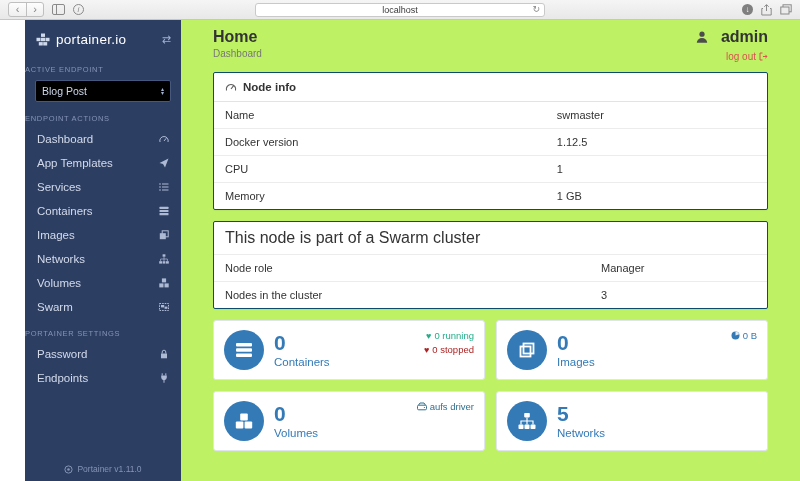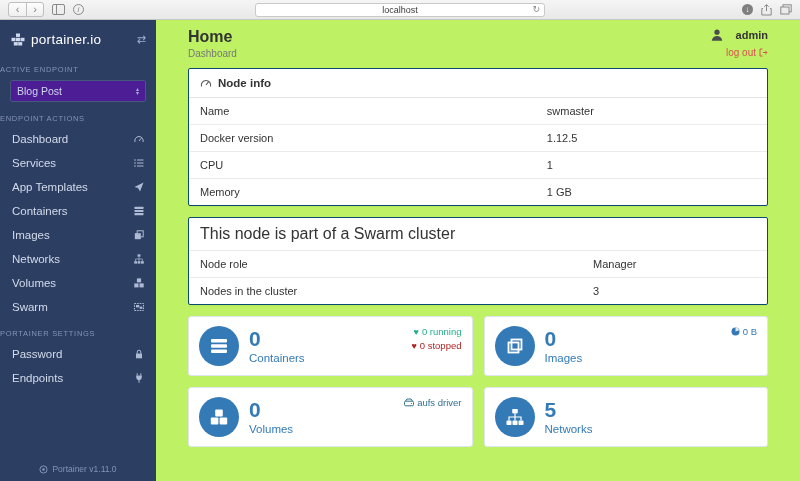--- a/index.html
+++ b/index.html
@@ -17,43 +17,43 @@
   .chrome-ic { display:flex; align-items:center; justify-content:center; color:#8a8a8a; }
   .info-circle { width:11px; height:11px; border:1px solid #8a8a8a; border-radius:50%; font-size:8px; color:#8a8a8a;
     display:flex; align-items:center; justify-content:center; font-style:italic; }
   .address-bar { width:290px; height:14px; background:#fff; border:1px solid #c9c9c9; border-radius:3px;
     display:flex; align-items:center; justify-content:center; position:relative; font-size:9px; color:#3a3a3a; }
   .address-bar .refresh { position:absolute; right:4px; top:0; font-size:9px; color:#8a8a8a; }
   .dl-circle { width:11px; height:11px; border-radius:50%; background:#7f7f7f; color:#fff; font-size:8px;
     display:flex; align-items:center; justify-content:center; }
 
   
-  .app { display:flex; height:461px; }
+  .app { display:flex; height:461px;margin-left:25px; }
 
   
   .sidebar { width:156px; background:#2d3e63; display:flex; flex-direction:column; position:relative; flex:0 0 156px; }
   .logo-row { display:flex; align-items:center; gap:5px; padding:12px 10px 8px; }
   .logo-text { color:#fff; font-size:13.5px; letter-spacing:.3px; }
   .toggle-icon { margin-left:auto; color:#9fb0d0; font-size:11px; }
   .section-label { font-size:7.5px; color:#8494b6; letter-spacing:.7px; padding:10px 0 4px; }
-  .endpoint-select { margin:2px 10px 2px; border:1px solid #46587e; background:#4c1d95; border-radius:2px; height:22px;
+  .endpoint-select { margin:2px 10px 2px; border:1px solid #46587e; background:#000000; border-radius:2px; height:22px;
     display:flex; align-items:center; padding:0 6px; font-size:10.5px; color:#cdd6e8; }
   .caret-stack { margin-left:auto; display:flex; flex-direction:column; font-size:6px; line-height:4px; color:#9fb0d0; }
   .mi { display:flex; align-items:center; padding:6px 12px; font-size:11.5px; color:#d3dbeb; cursor:default; }
   .mi svg { margin-left:auto; color:#aebad4; }
   .version { position:absolute; bottom:7px; width:100%; display:flex; justify-content:center; align-items:center; gap:4px;
     font-size:8.5px; color:#8494b6; }
 
   
   .content { flex:1; background:#bef264; padding:8px 32px; overflow:hidden; }
   .page-header { display:flex; justify-content:space-between; align-items:flex-start; margin-bottom:8px; }
   .page-title { font-size:16px; font-weight:700; color:#333; }
   .breadcrumb { font-size:10px; color:#777; margin-top:2px; }
   .user-box { text-align:right; }
-  .user-row { display:flex; align-items:center; justify-content:flex-end; gap:12px; font-size:11px; font-weight:700; color:#333; }
+  .user-row { display:flex; align-items:center; justify-content:flex-end; gap:12px; font-size:16px; font-weight:700; color:#333; }
   .logout { display:inline-flex; align-items:center; gap:3px; font-size:10px; color:#d9534f; margin-top:2px; cursor:pointer; }
 
   .widget { background:#fff; border:1px solid #0c4a6e; border-radius:2px; box-shadow:0 1px 1px rgba(0,0,0,.04); margin-bottom:11px; }
   .widget-header { display:flex; align-items:center; gap:6px; padding:8px 11px; font-size:11.5px; font-weight:700; color:#333;
     border-bottom:1px solid #e3e3e3; }
   .widget-header svg { color:#5a5a5a; }
   .info-table { width:100%; border-collapse:collapse; font-size:11px; color:#333; }
   .info-table td { padding:7px 11px; border-top:1px solid #ececec; }
   .info-table tr:first-child td { border-top:none; }
   .node-table td:first-child { width:60%; }
@@ -143,41 +143,41 @@
     <div class="section-label">ENDPOINT ACTIONS</div>
     <nav>
       <div class="mi">
         <span>Dashboard</span>
         <svg width="10" height="10" viewBox="0 0 10 10">
             <path d="M1 8 a4.2 4.2 0 1 1 8 0" fill="none" stroke="currentColor"></path>
             <line x1="5" y1="7" x2="7.3" y2="4.2" stroke="currentColor"></line>
           </svg>
       </div>
       <div class="mi">
+        <span>App Templates</span>
+        <svg width="10" height="10" viewBox="0 0 10 10">
+            <polygon points="0.5,5 9.5,0.5 6,9.5 4,6" fill="currentColor"></polygon>
+          </svg>
+      </div>
+      <div class="mi">
         <span>Services</span>
         <svg width="10" height="10" viewBox="0 0 10 10">
             <g stroke="currentColor">
               <line x1="3" y1="2" x2="9.5" y2="2"></line>
               <line x1="3" y1="5" x2="9.5" y2="5"></line>
               <line x1="3" y1="8" x2="9.5" y2="8"></line>
             </g>
             <g fill="currentColor">
               <circle cx="1" cy="2" r="0.8"></circle>
               <circle cx="1" cy="5" r="0.8"></circle>
               <circle cx="1" cy="8" r="0.8"></circle>
             </g>
           </svg>
       </div>
       <div class="mi">
-        <span>App Templates</span>
-        <svg width="10" height="10" viewBox="0 0 10 10">
-            <polygon points="0.5,5 9.5,0.5 6,9.5 4,6" fill="currentColor"></polygon>
-          </svg>
-      </div>
-      <div class="mi">
         <span>Containers</span>
         <svg width="10" height="10" viewBox="0 0 10 10">
             <g fill="currentColor">
               <rect x="0.5" y="0.8" width="9" height="2.2" rx="0.5"></rect>
               <rect x="0.5" y="3.9" width="9" height="2.2" rx="0.5"></rect>
               <rect x="0.5" y="7" width="9" height="2.2" rx="0.5"></rect>
             </g>
           </svg>
       </div>
       <div class="mi">

